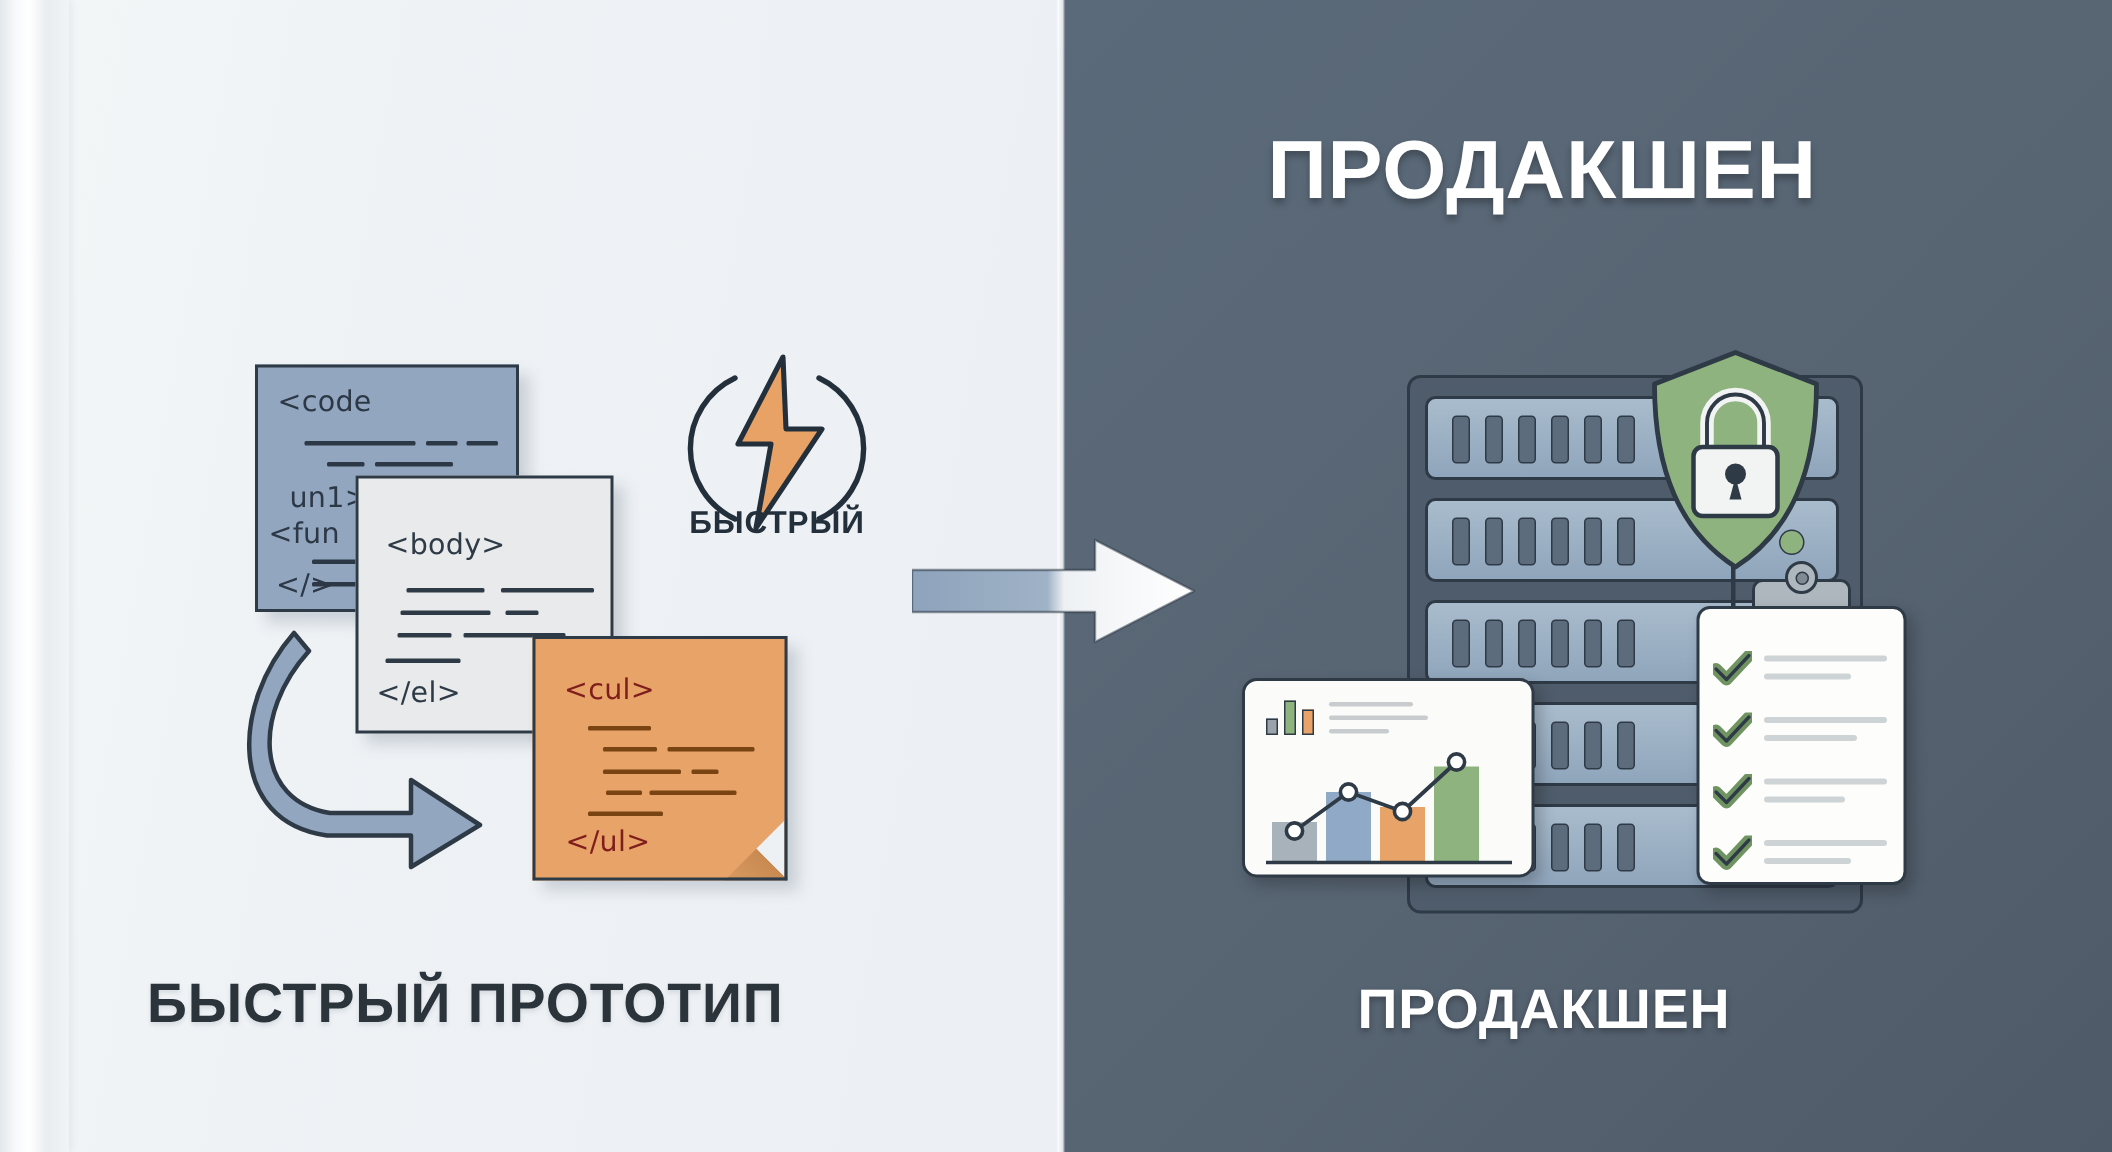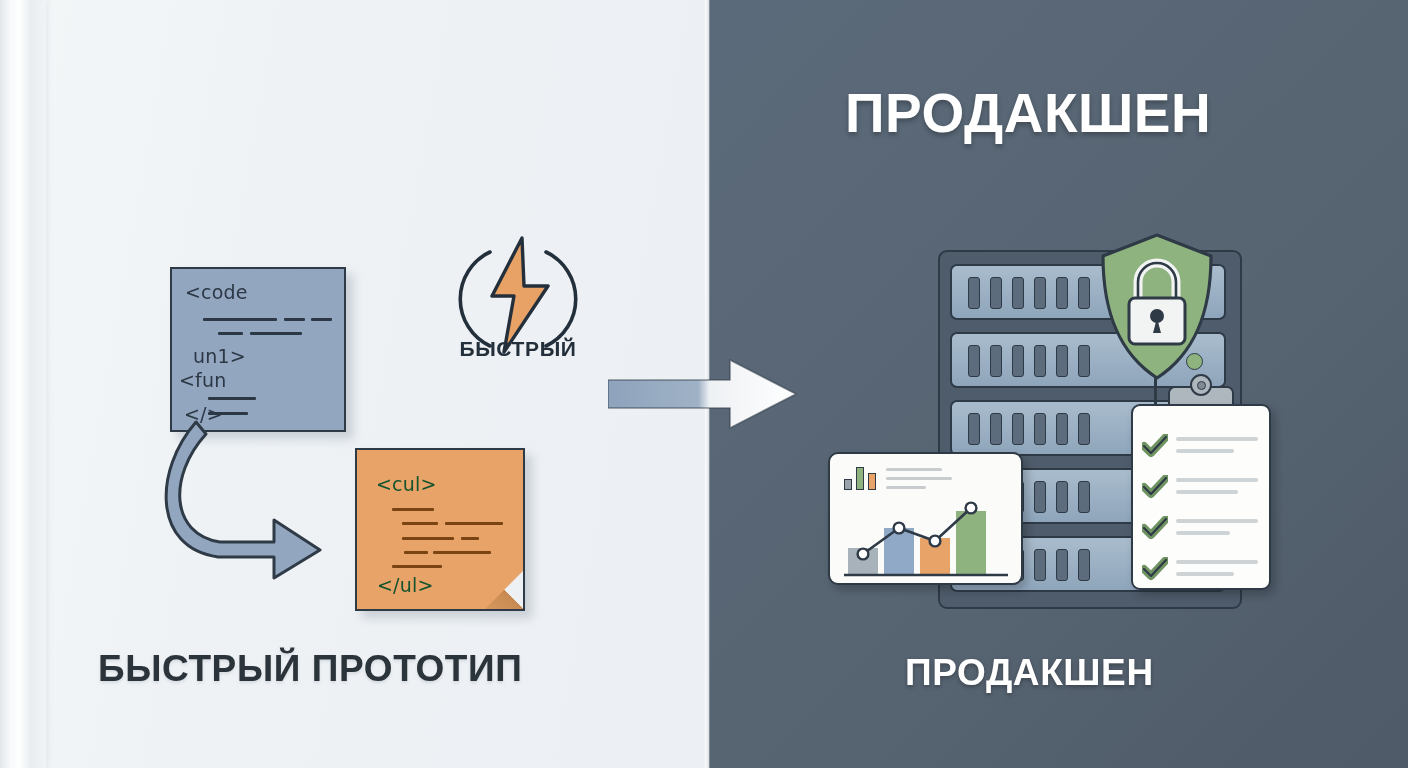--- a/index.html
+++ b/index.html
@@ -46,21 +46,21 @@
     font-size:55px;color:#ffffff;
     text-shadow:0 3px 5px rgba(0,0,0,.28);
   }
   .caption{
     position:absolute;font-weight:700;font-size:37px;letter-spacing:.6px;
   }
   #left-caption{left:98px;top:648px;color:#2b333b;text-shadow:0 2px 3px rgba(160,170,180,.3);}
   #right-caption{left:905px;top:652px;color:#ffffff;text-shadow:0 2px 4px rgba(0,0,0,.3);}
 
   
-  .card{position:absolute;box-sizing:border-box;margin-top:24px;}
+  .card{position:absolute;box-sizing:border-box;}
   #card-blue{
     left:170px;top:243px;width:176px;height:165px;
     background:#93a6c0;border:2.4px solid #2f3a47;
     box-shadow:7px 7px 9px rgba(120,132,145,.30);
   }
   #card-white{
     left:237px;top:317px;width:172px;height:172px;
     background:#e8eaeb;border:2.4px solid #2f3a47;
     box-shadow:7px 7px 9px rgba(120,132,145,.30);
   }
@@ -74,21 +74,21 @@
     background:linear-gradient(225deg,#eef1f4 0%,#eef1f4 49%,#c98a52 50%,#d79a5f 100%);
     border-right:2.4px solid #2f3a47;border-bottom:2.4px solid #2f3a47;
     clip-path:polygon(0 100%,100% 100%,100% 0);
   }
   .tag{
     position:absolute;font-size:19px;font-weight:400;letter-spacing:.2px;
     font-family:"DejaVu Sans",sans-serif;
   }
   .tag-blue{color:#2c3845;}
   .tag-white{color:#2f3a47;}
-  .tag-orange{color:#14532d;}
+  .tag-orange{color:#7f1d1d;}
   .ln{position:absolute;height:2.6px;border-radius:1px;}
   .ln-blue{background:#2c3845;}
   .ln-white{background:#2f3a47;}
   .ln-orange{background:#7a4412;}
 
   
   #curved-arrow{position:absolute;left:160px;top:420px;width:180px;height:160px;}
 
   
   #bolt-badge{position:absolute;left:448px;top:234px;width:140px;height:150px;}
@@ -170,20 +170,31 @@
       <div class="ln ln-blue" style="left:46px;top:63px;width:25px;"></div>
       <div class="ln ln-blue" style="left:78px;top:63px;width:52px;"></div>
       <div class="tag tag-blue" style="left:21px;top:76px;">un1&gt;</div>
       <div class="tag tag-blue" style="left:7px;top:100px;">&lt;fun</div>
       <div class="ln ln-blue" style="left:36px;top:128px;width:48px;"></div>
       <div class="ln ln-blue" style="left:36px;top:143px;width:40px;"></div>
 
       <div class="tag tag-blue" style="left:12px;top:134px;">&lt;/&gt;</div>
     </div>
 
+    <div class="card" id="card-white">
+      <div class="tag tag-white" style="left:18px;top:33px;">&lt;body&gt;</div>
+      <div class="ln ln-white" style="left:32px;top:73px;width:52px;"></div>
+      <div class="ln ln-white" style="left:95px;top:73px;width:62px;"></div>
+      <div class="ln ln-white" style="left:28px;top:88px;width:60px;"></div>
+      <div class="ln ln-white" style="left:98px;top:88px;width:22px;"></div>
+      <div class="ln ln-white" style="left:26px;top:103px;width:36px;"></div>
+      <div class="ln ln-white" style="left:70px;top:103px;width:68px;"></div>
+      <div class="ln ln-white" style="left:18px;top:120px;width:50px;"></div>
+      <div class="tag tag-white" style="left:12px;top:132px;">&lt;/el&gt;</div>
+    </div>
 
     <div class="card" id="card-orange">
       <div class="tag tag-orange" style="left:19px;top:23px;">&lt;cul&gt;</div>
       <div class="ln ln-orange" style="left:35px;top:58px;width:42px;"></div>
       <div class="ln ln-orange" style="left:45px;top:72px;width:36px;"></div>
       <div class="ln ln-orange" style="left:88px;top:72px;width:58px;"></div>
       <div class="ln ln-orange" style="left:45px;top:87px;width:52px;"></div>
       <div class="ln ln-orange" style="left:104px;top:87px;width:18px;"></div>
       <div class="ln ln-orange" style="left:47px;top:101px;width:24px;"></div>
       <div class="ln ln-orange" style="left:76px;top:101px;width:58px;"></div>

